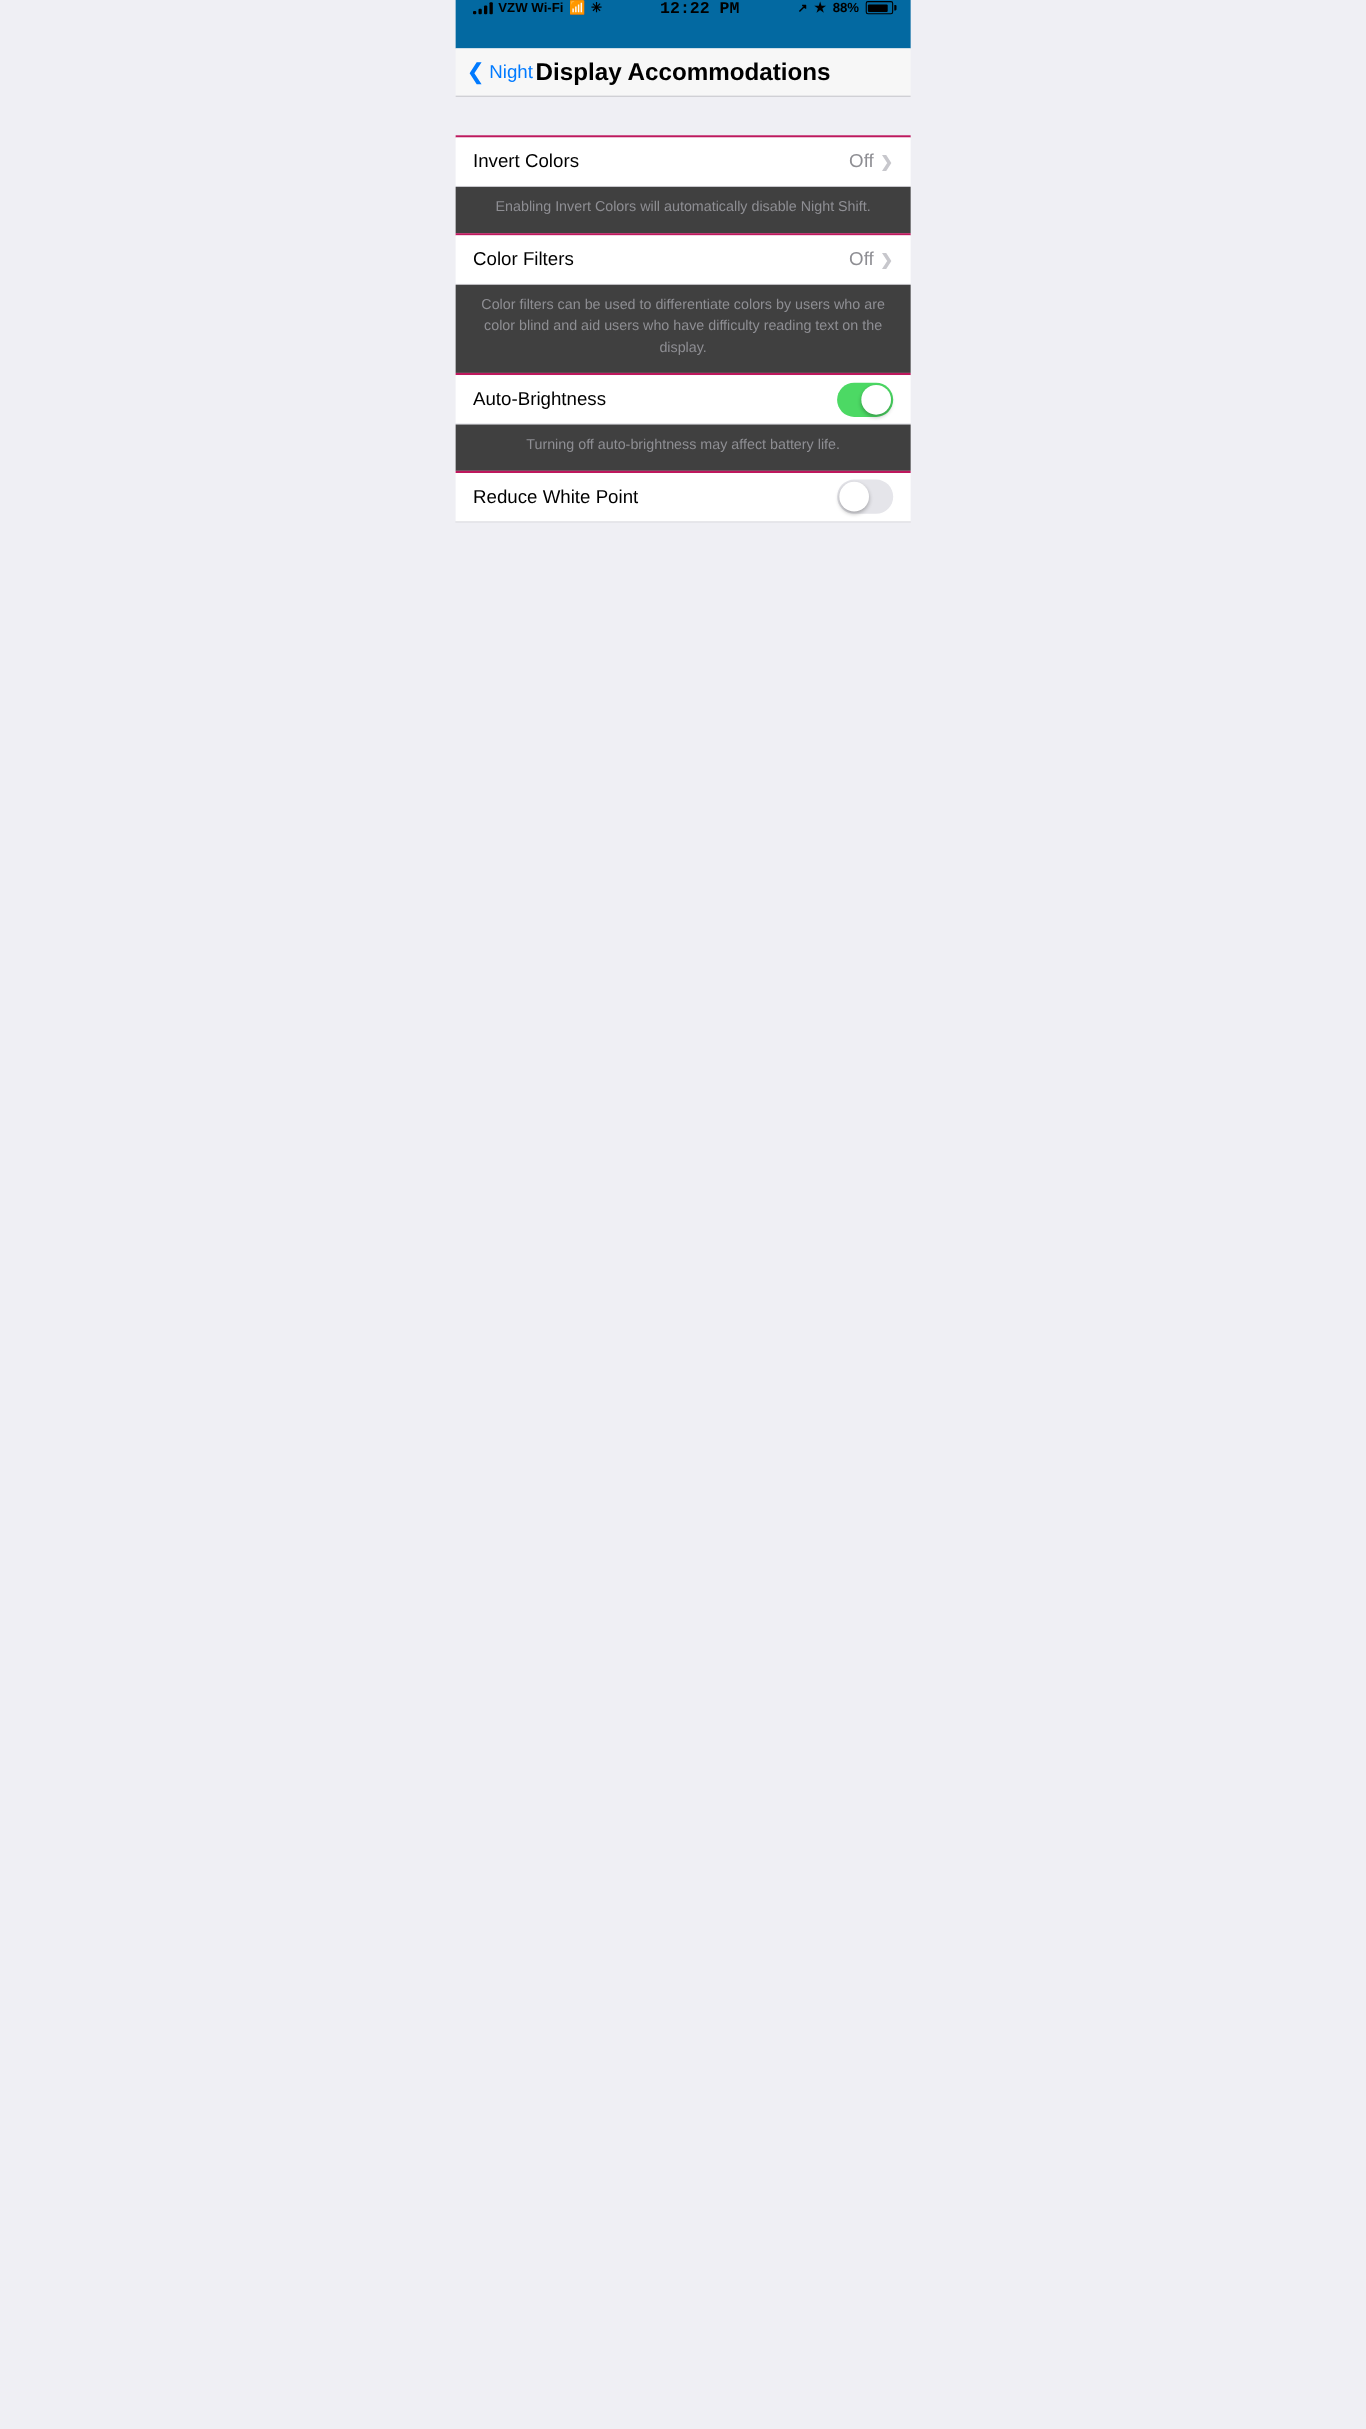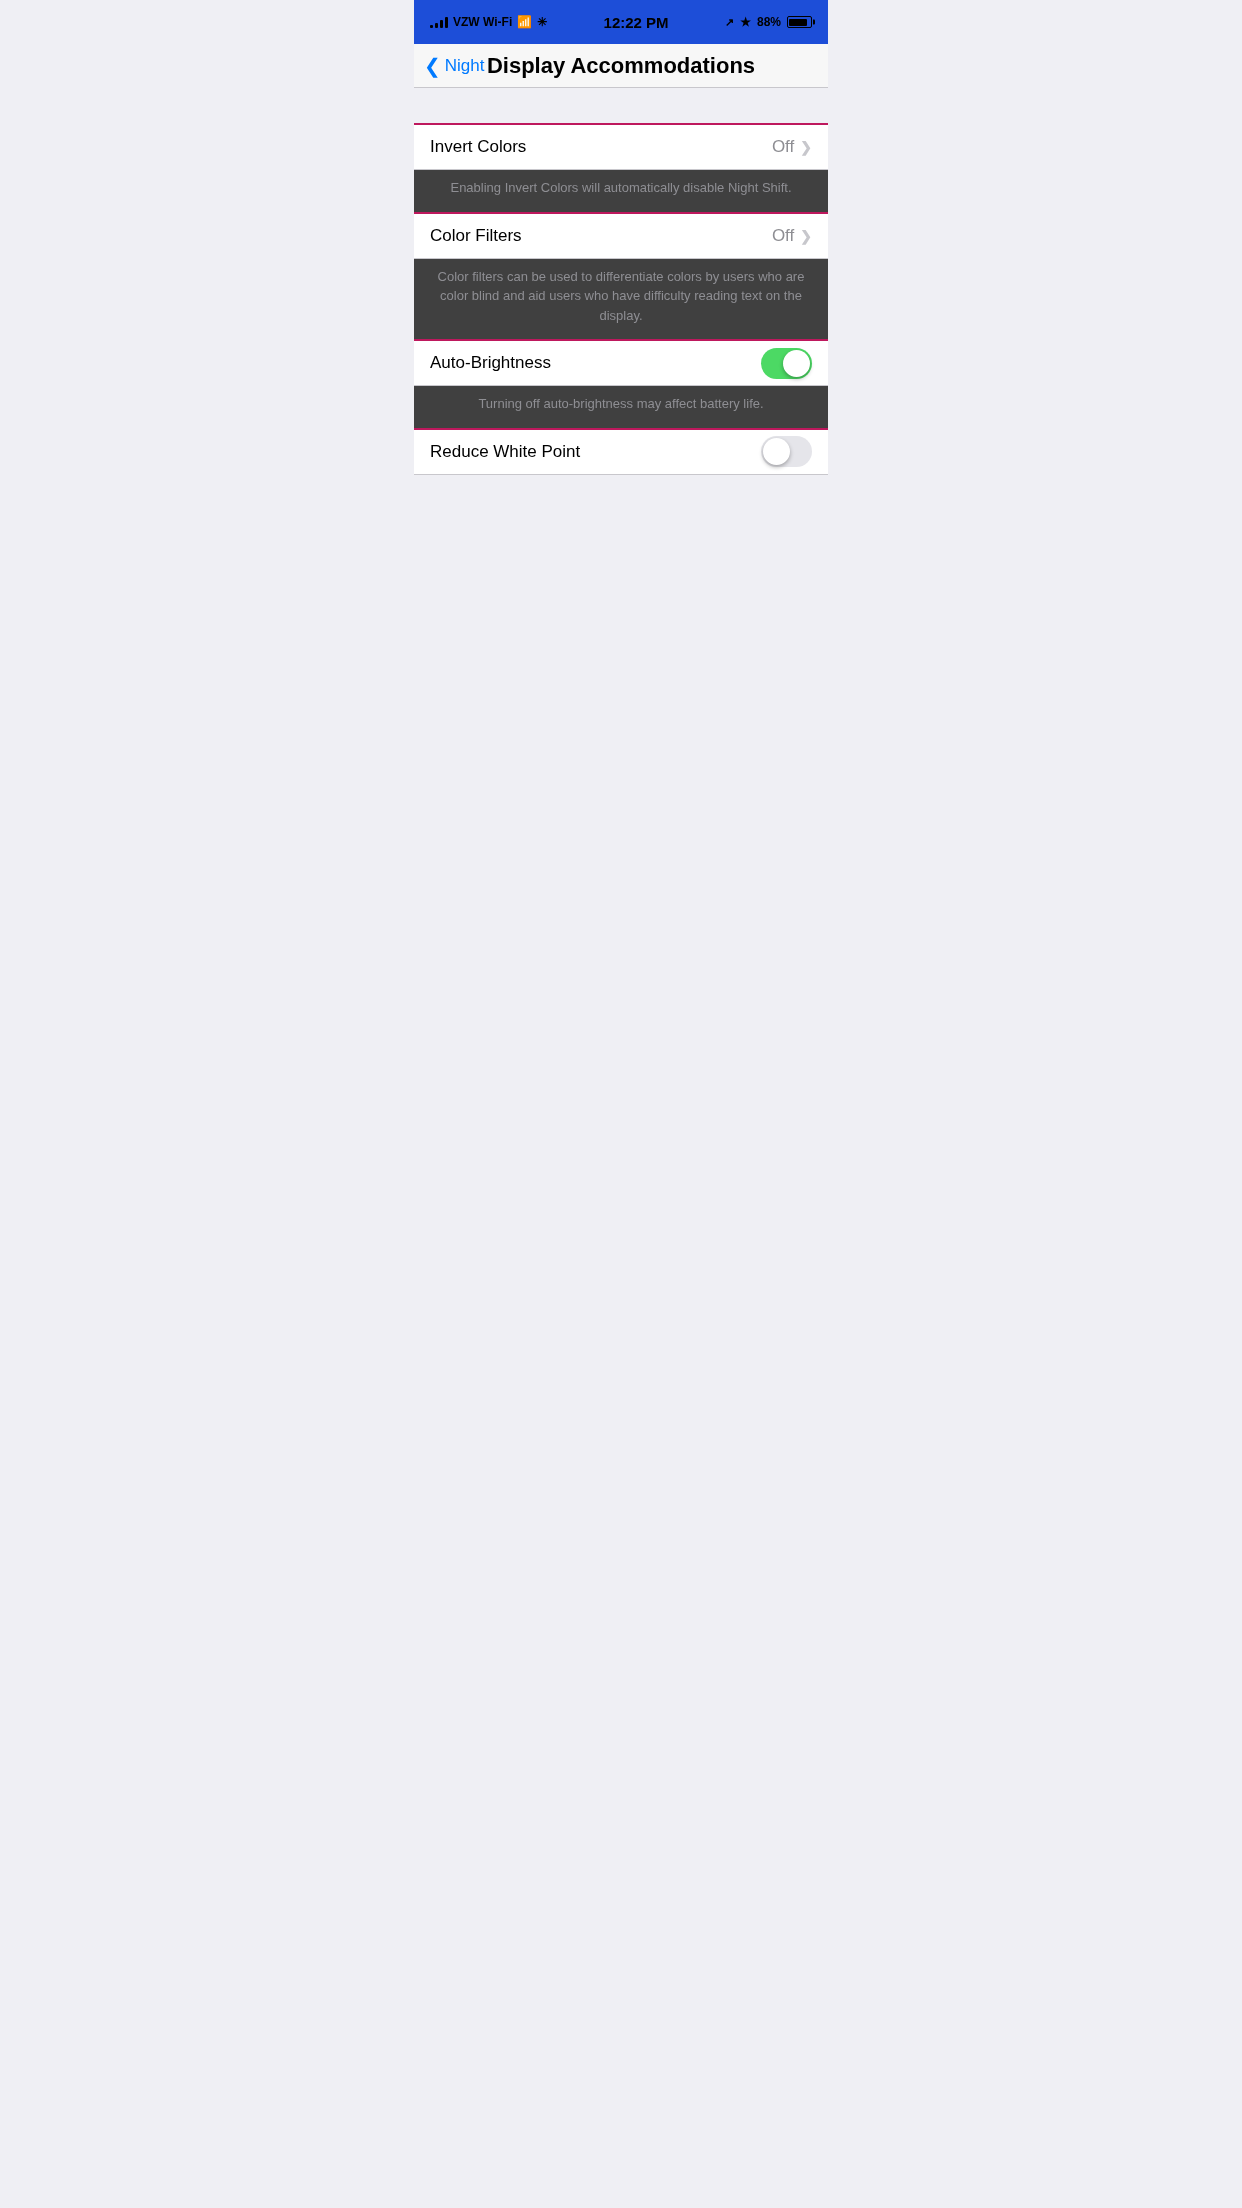--- a/index.html
+++ b/index.html
@@ -15,24 +15,24 @@
       background: #efeff4;
       width: 414px;
       margin: 0 auto;
       min-height: 736px;
       position: relative;
       overflow-x: hidden;
     }
 
     
     .status-bar {
-      background: #1d4ed8;
+      background: #0369a1;
       height: 44px;
       display: flex;
-      align-items: center;
+      align-items: flex-start;
       justify-content: space-between;
       padding: 0 16px;
       font-size: 12px;
       font-weight: 600;
     }
 
     .status-left {
       display: flex;
       align-items: center;
       gap: 5px;
@@ -55,20 +55,21 @@
 
     .signal-bar:nth-child(1) { height: 3px; }
     .signal-bar:nth-child(2) { height: 5px; }
     .signal-bar:nth-child(3) { height: 8px; }
     .signal-bar:nth-child(4) { height: 11px; }
 
     .status-center {
       font-size: 15px;
       font-weight: 600;
       color: #000;
+      font-family: Liberation Mono, monospace;
     }
 
     .status-right {
       display: flex;
       align-items: center;
       gap: 6px;
       font-size: 12px;
       font-weight: 600;
     }
 

